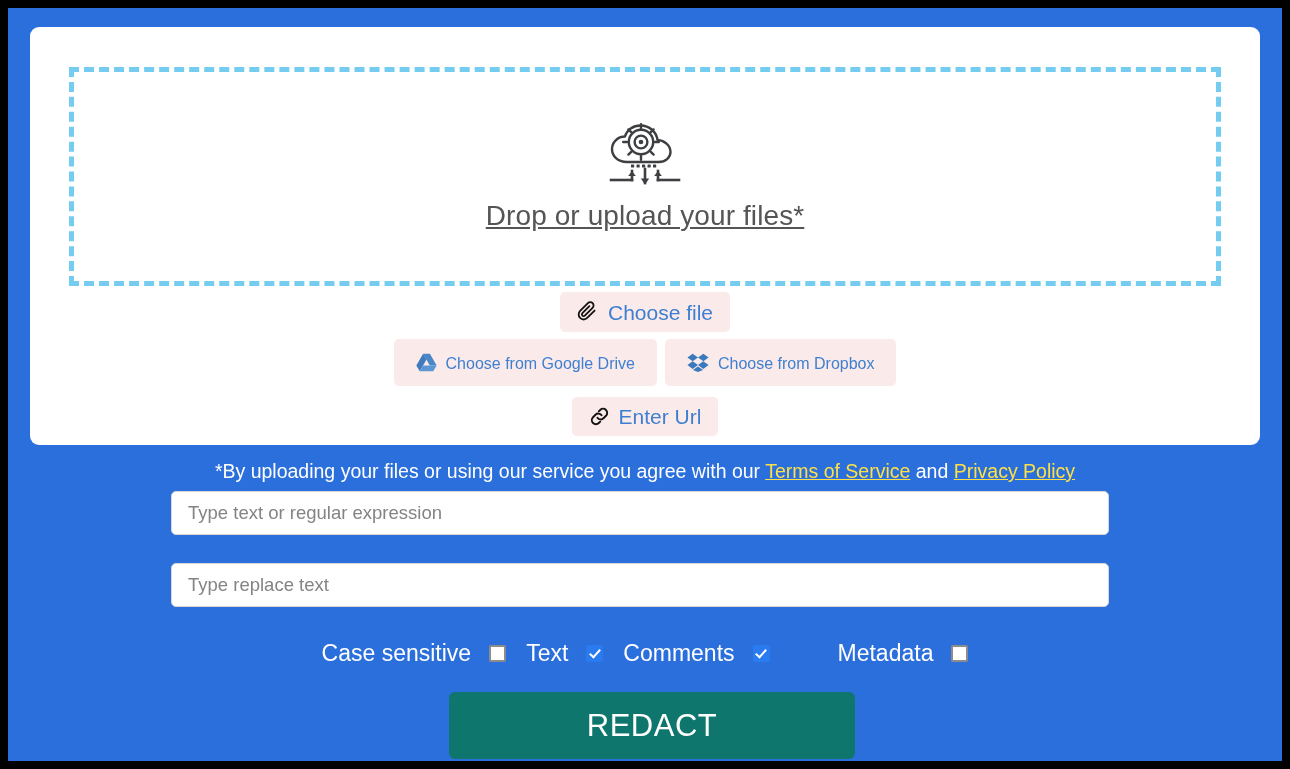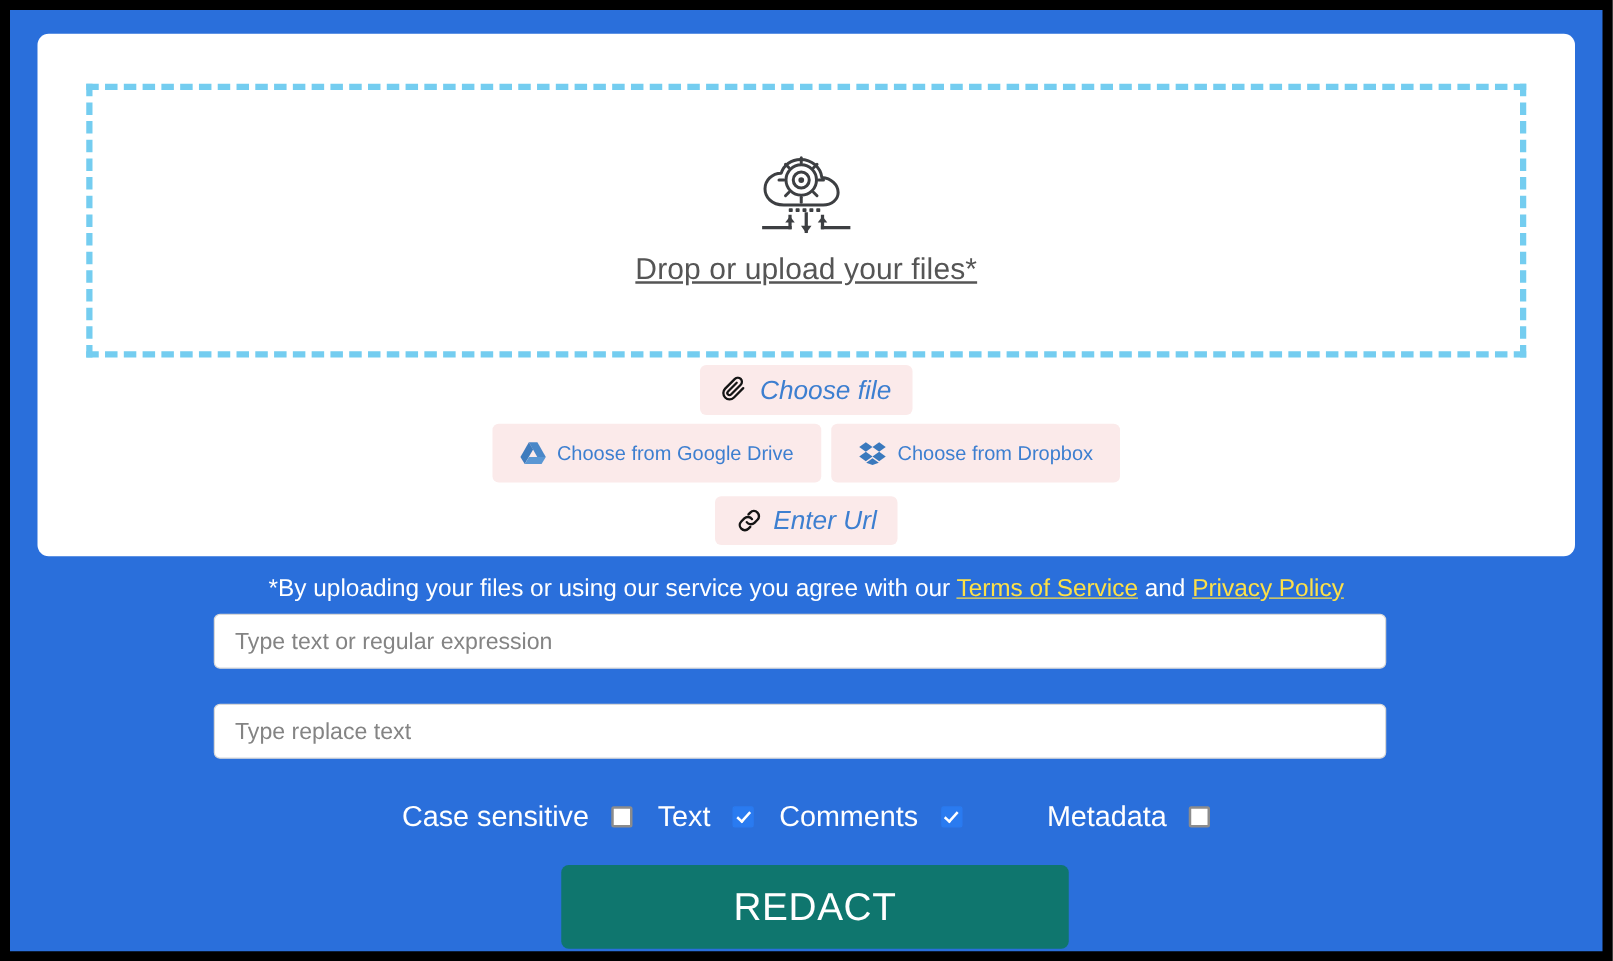--- a/index.html
+++ b/index.html
@@ -54,21 +54,21 @@
   }
 
   .dz-icon {
     width: 84px;
     height: 64px;
     display: block;
     margin-bottom: 14px;
   }
 
   .dz-label {
-    font-size: 24px;
+    font-size: 28px;
     color: #555555;
     text-decoration: underline;
     letter-spacing: 0.1px;
     font-family: "Liberation Sans", sans-serif;
   }
 
   
   .src-row {
     position: absolute;
     width: 100%;
@@ -87,21 +87,21 @@
     border-radius: 5px;
     display: inline-flex;
     align-items: center;
     gap: 9px;
     cursor: pointer;
     font-family: "Liberation Sans", sans-serif;
     color: #3d7fd0;
     padding: 8px 18px;
     line-height: 1;
   }
-  .src-btn.big   { font-size: 21px; padding: 9px 17px; font-style: italic; }
+  .src-btn.big   { font-size: 21px; padding: 9px 17px; }
   .src-btn.small { font-size: 16px; padding: 14px 22px; align-items: flex-end; }
 
   .src-btn .ic { display: inline-flex; align-items: center; }
 
   
   .terms {
     position: absolute;
     top: 452px;
     left: 0;
     width: 100%;

